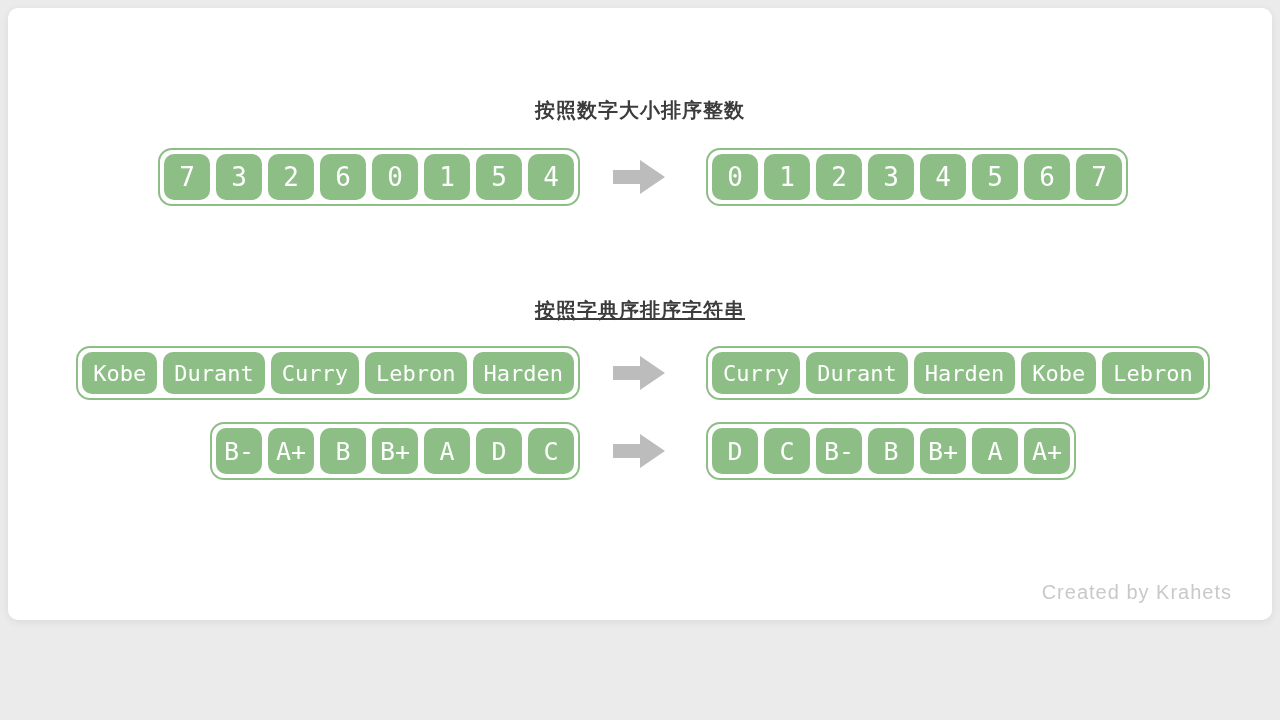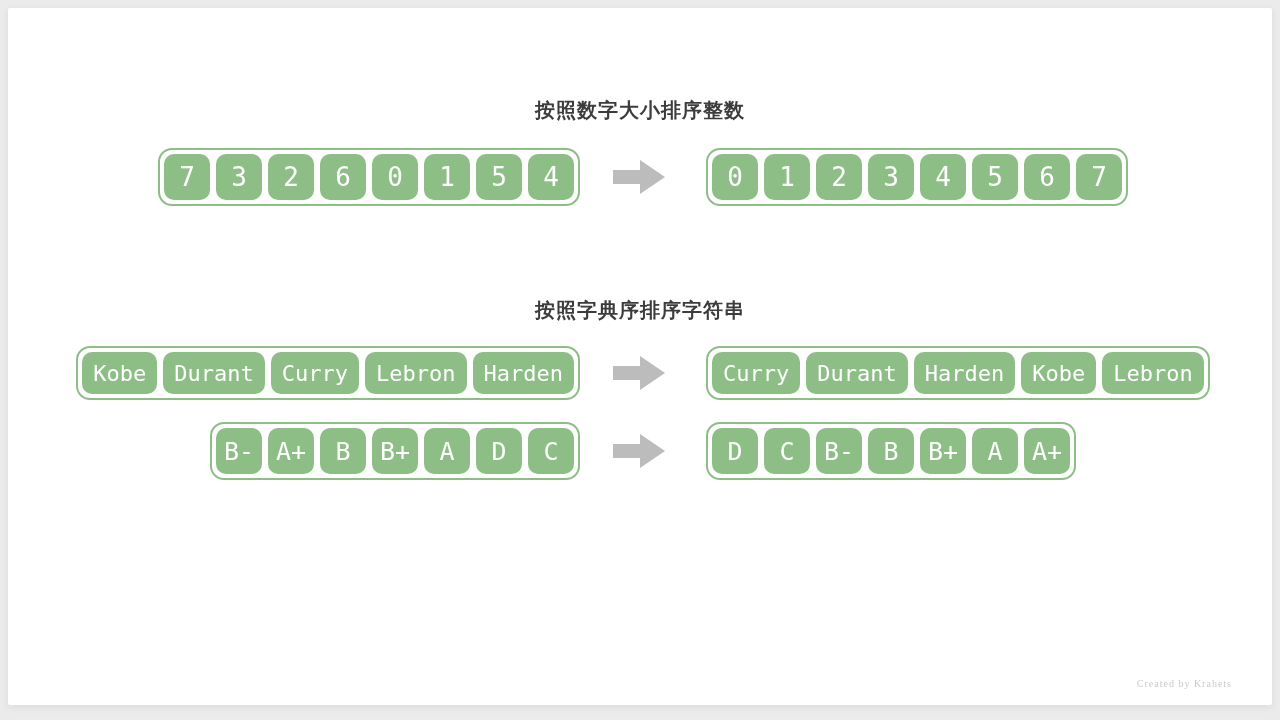--- a/index.html
+++ b/index.html
@@ -7,37 +7,37 @@
     padding: 0;
     width: 1280px;
     height: 720px;
     background: var(--page_bg, #ebebeb);
     font-family: "Liberation Sans", sans-serif;
     overflow: hidden;
   }
   .card {
     position: relative;
     margin: 8px 8px 15px 8px;
-    height: 697px;
+    height: 612px;
     background: var(--card_bg, #ffffff);
-    border-radius: 2px;
+    border-radius: 10px;
     box-shadow: 0 2px 8px rgba(0,0,0,0.07);
     box-sizing: border-box;
   }
   .title {
     margin: 0;
     text-align: center;
     font-size: 20px;
     line-height: 28px;
     font-weight: bold;
     color: var(--title, #3c3c3c);
     letter-spacing: 1px;
   }
   .sec0 .title { padding-top: 88px; }
-  .sec1 .title { padding-top: 90px; }
+  .sec1 .title { padding-top: 90px; text-decoration: underline; }
   .sec2 .title { padding-top: 78px; }
   .row {
     display: grid;
     grid-template-columns: 572px 118px 1fr;
     align-items: center;
   }
   .sec0 .row { margin-top: 24px; }
   .sec1 .row { margin-top: 22px; text-align: right; }
   .sec2 .row { margin-top: 22px; }
   .side { display: flex; }
@@ -69,22 +69,22 @@
     box-sizing: border-box;
     white-space: nowrap;
   }
   .sec0 .cell { width: 46px; height: 46px; font-size: 26px; }
   .sec1 .cell { height: 42px; padding: 0 11px; font-size: 22px; }
   .sec2 .cell { min-width: 46px; height: 46px; padding: 0 6px; font-size: 25px; }
   .watermark {
     position: absolute;
     right: 40px;
     bottom: 16px;
-    font-family: Liberation Serif, serif;
-    font-size: 10px;
+    font-family: Liberation Sans, sans-serif;
+    font-size: 20px;
     letter-spacing: 1px;
     color: var(--watermark, #c9c9c9);
   }
 </style>
 </head>
 <body>
 
 <main class="card">
 
   <section class="sec sec0">

